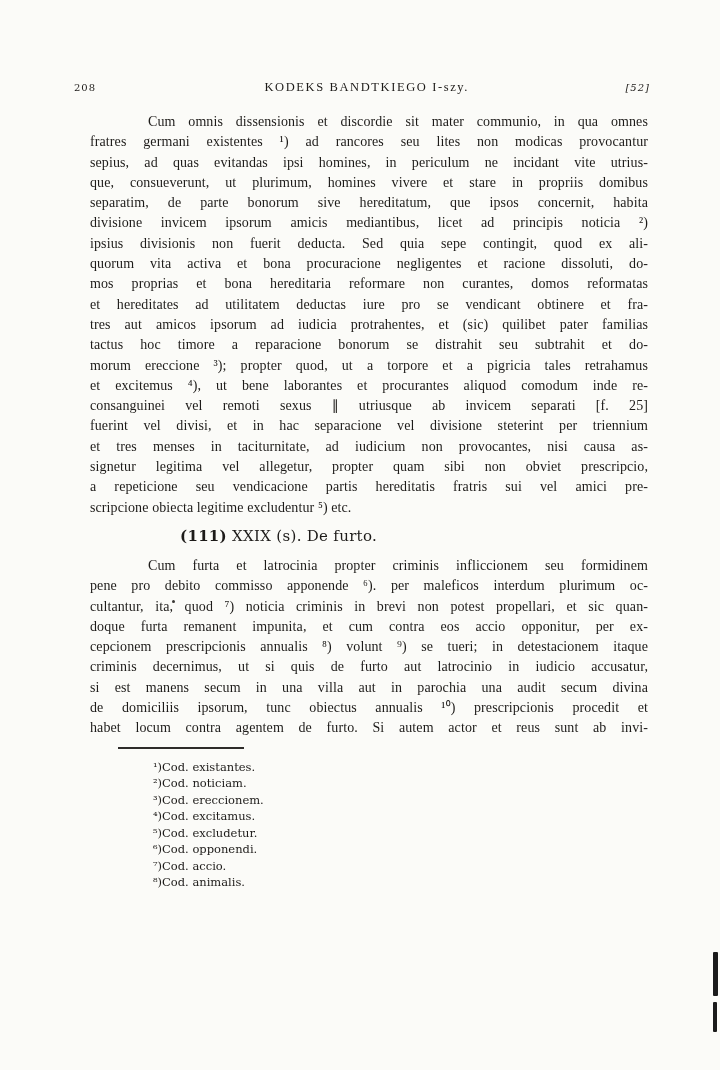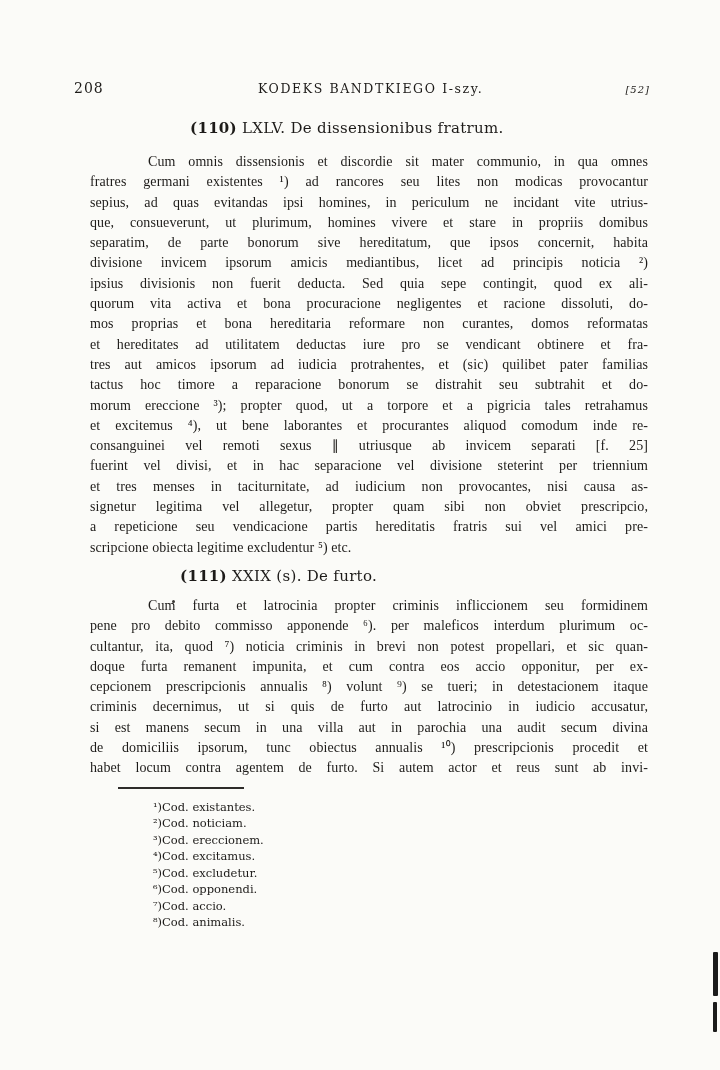--- a/index.html
+++ b/index.html
@@ -13,24 +13,25 @@
   }
   .page { position: absolute; inset: 0; }
 
   
   .page-header {
     position: absolute;
     left: 74px; right: 70px; top: 80px;
     display: flex; align-items: baseline; justify-content: space-between;
     font-size: 13.5px;
   }
-  .page-num { font-size: 14px; letter-spacing: 1px; }
+  .page-num { font-size: 10px; letter-spacing: 1px; }
   .running-title {
     font-size: 12.5px; letter-spacing: 1.6px;
     transform: translateX(6px);
+    font-family: Liberation Serif, serif;
   }
   .folio { font-size: 10px; letter-spacing: 1px; font-style: italic; }
 
   
   .text-block {
     position: absolute;
     left: 90px; top: 112px;
     width: 558px;
   }
   .section-heading {
@@ -83,21 +84,20 @@
 <div class="page">
 
   <header class="page-header">
     <span class="page-num">208</span>
     <span class="running-title">KODEKS BANDTKIEGO I-szy.</span>
     <span class="folio">[52]</span>
   </header>
 
   <main class="text-block">
 
-    <h2 class="section-heading h110"><span class="sec-num">(110)</span> <span>LXLV. De dissensionibus fratrum.</span></h2>
 
     <div class="para">
       <div class="line indent">Cum omnis dissensionis et discordie sit mater communio, in qua omnes</div>
       <div class="line">fratres germani existentes ¹) ad rancores seu lites non modicas provocantur</div>
       <div class="line">sepius, ad quas evitandas ipsi homines, in periculum ne incidant vite utrius-</div>
       <div class="line">que, consueverunt, ut plurimum, homines vivere et stare in propriis domibus</div>
       <div class="line">separatim, de parte bonorum sive hereditatum, que ipsos concernit, habita</div>
       <div class="line">divisione invicem ipsorum amicis mediantibus, licet ad principis noticia ²)</div>
       <div class="line">ipsius divisionis non fuerit deducta.  Sed quia sepe contingit, quod ex ali-</div>
       <div class="line">quorum vita activa et bona procuracione negligentes et racione dissoluti, do-</div>

